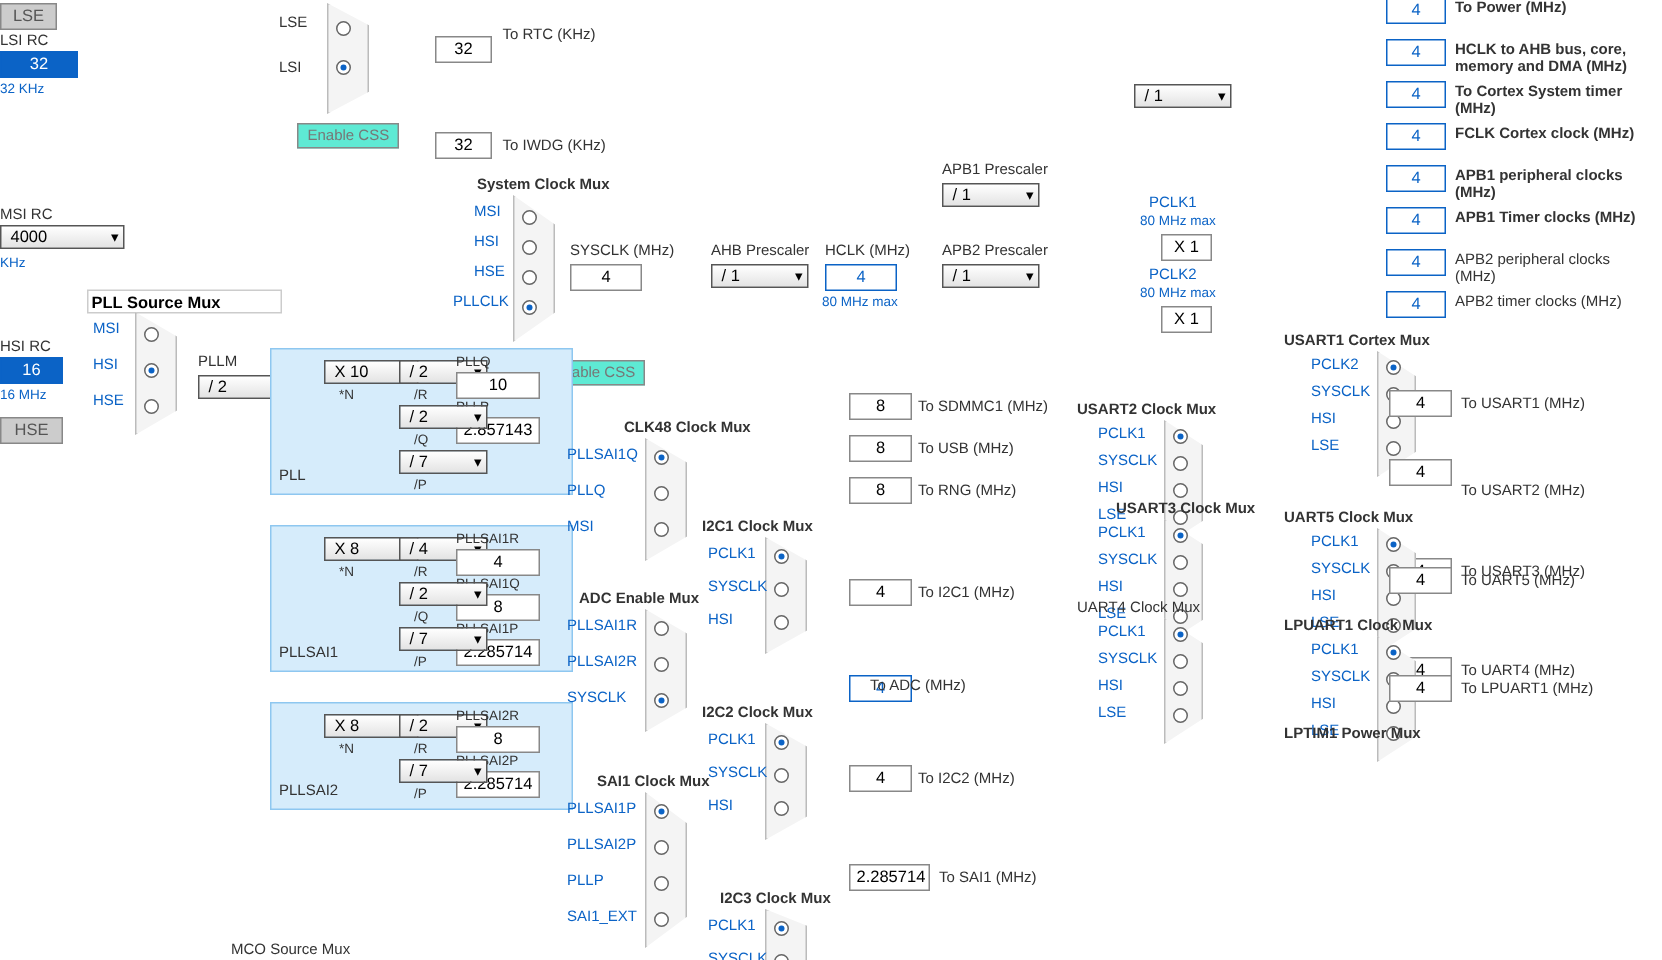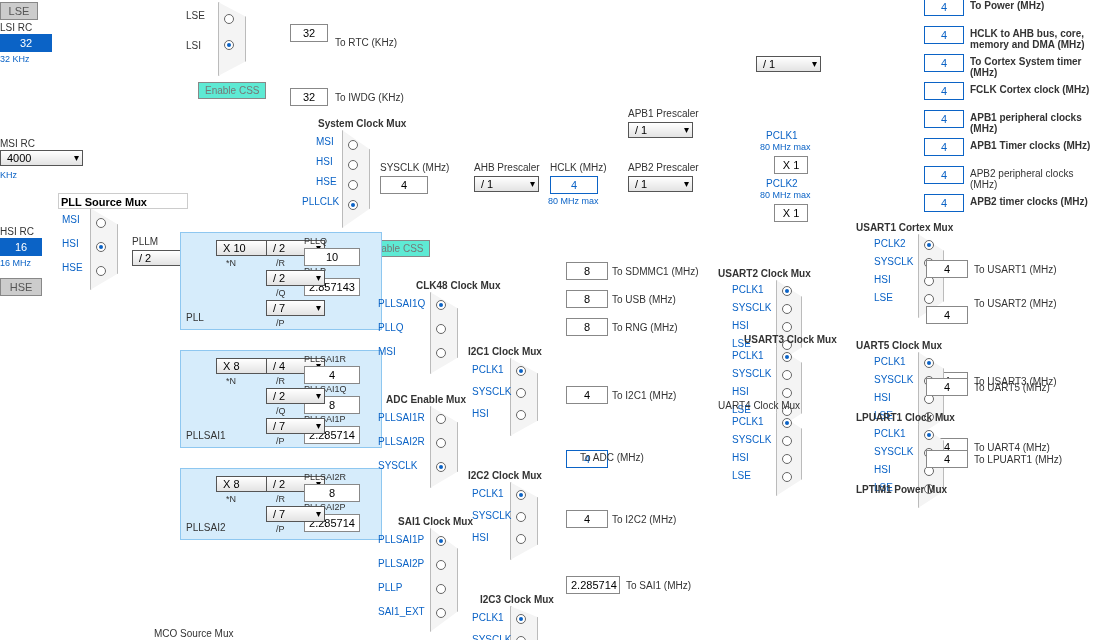--- a/index.html
+++ b/index.html
@@ -26,21 +26,21 @@
 <div class="lbl" style="left:0;top:22px">LSI RC</div>
 <div class="src" style="left:0;top:34px;width:52px">32</div>
 <div class="sub" style="left:0;top:54px">32 KHz</div>
 <div class="lbl" style="left:186px;top:40px">LSI</div>
 
 <div class="mux" style="left:218px;top:2px;width:26px;height:72px"></div>
 <div class="radio" style="left:224px;top:14px"></div>
 <div class="radio on" style="left:224px;top:40px"></div>
 
 <div class="box" style="left:290px;top:24px;width:38px">32</div>
-<div class="lbl" style="left:335px;top:37px">To RTC (KHz)</div>
+<div class="lbl" style="left:335px;top:18px">To RTC (KHz)</div>
 
 <div class="btn" style="left:198px;top:82px">Enable CSS</div>
 <div class="box" style="left:290px;top:88px;width:38px">32</div>
 <div class="lbl" style="left:335px;top:92px">To IWDG (KHz)</div>
 
 <div class="lbl" style="left:0;top:138px">MSI RC</div>
 <div class="sel" style="left:0;top:150px;width:60px">4000</div>
 <div class="sub" style="left:0;top:170px">KHz</div>
 
 <div class="lbl" style="left:0;top:226px">HSI RC</div>
@@ -95,21 +95,21 @@
      <div class="lbl" style="left:970px;top:56px;width:130px;font-weight:bold">To Cortex System timer (MHz)</div>
     <div class="bluebox" style="left:924px;top:82px;width:40px">4</div>
      <div class="lbl" style="left:970px;top:84px;width:130px;font-weight:bold">FCLK Cortex clock (MHz)</div>
     <div class="bluebox" style="left:924px;top:110px;width:40px">4</div>
      <div class="lbl" style="left:970px;top:112px;width:130px;font-weight:bold">APB1 peripheral clocks (MHz)</div>
     <div class="bluebox" style="left:924px;top:138px;width:40px">4</div>
      <div class="lbl" style="left:970px;top:140px;width:130px;font-weight:bold">APB1 Timer clocks (MHz)</div>
     <div class="bluebox" style="left:924px;top:166px;width:40px">4</div>
      <div class="lbl" style="left:970px;top:168px;width:130px;font-weight:normal">APB2 peripheral clocks (MHz)</div>
     <div class="bluebox" style="left:924px;top:194px;width:40px">4</div>
-     <div class="lbl" style="left:970px;top:196px;width:130px;font-weight:bold">APB2 timer clocks (MHz)</div>
+     <div class="lbl" style="left:970px;top:196px;width:130px;font-weight:normal">APB2 timer clocks (MHz)</div>
   </div>
 
 <div class="box" style="left:58px;top:193px;width:130px;text-align:left;padding:2px;font-weight:bold;border:1px solid #ccc;height:16px">PLL Source Mux</div>
 <div class="lblb" style="left:62px;top:214px">MSI</div>
 <div class="lblb" style="left:62px;top:238px">HSI</div>
 <div class="lblb" style="left:62px;top:262px">HSE</div>
 <div class="mux" style="left:90px;top:208px;width:26px;height:80px"></div>
 <div class="radio" style="left:96px;top:218px"></div>
 <div class="radio on" style="left:96px;top:242px"></div>
 <div class="radio" style="left:96px;top:266px"></div>
@@ -255,21 +255,21 @@
     <div class="mux" style="left:776px;top:280px;width:24px;height:82px"></div>
     <div class="lblb" style="left:732px;top:284px">PCLK1</div>
          <div class="radio on" style="left:782px;top:286px"></div>
     <div class="lblb" style="left:732px;top:302px">SYSCLK</div>
          <div class="radio" style="left:782px;top:304px"></div>
     <div class="lblb" style="left:732px;top:320px">HSI</div>
          <div class="radio" style="left:782px;top:322px"></div>
     <div class="lblb" style="left:732px;top:338px">LSE</div>
          <div class="radio" style="left:782px;top:340px"></div>
     <div class="box" style="left:926px;top:306px;width:42px">4</div>
-       <div class="lbl" style="left:974px;top:298px">To USART2 (MHz)</div>
+       <div class="lbl" style="left:974px;top:322px">To USART2 (MHz)</div>
     <div class="lbl" style="left:744px;top:334px;font-weight:bold">USART3 Clock Mux</div>
     <div class="mux" style="left:776px;top:346px;width:24px;height:82px"></div>
     <div class="lblb" style="left:732px;top:350px">PCLK1</div>
          <div class="radio on" style="left:782px;top:352px"></div>
     <div class="lblb" style="left:732px;top:368px">SYSCLK</div>
          <div class="radio" style="left:782px;top:370px"></div>
     <div class="lblb" style="left:732px;top:386px">HSI</div>
          <div class="radio" style="left:782px;top:388px"></div>
     <div class="lblb" style="left:732px;top:404px">LSE</div>
          <div class="radio" style="left:782px;top:406px"></div>

